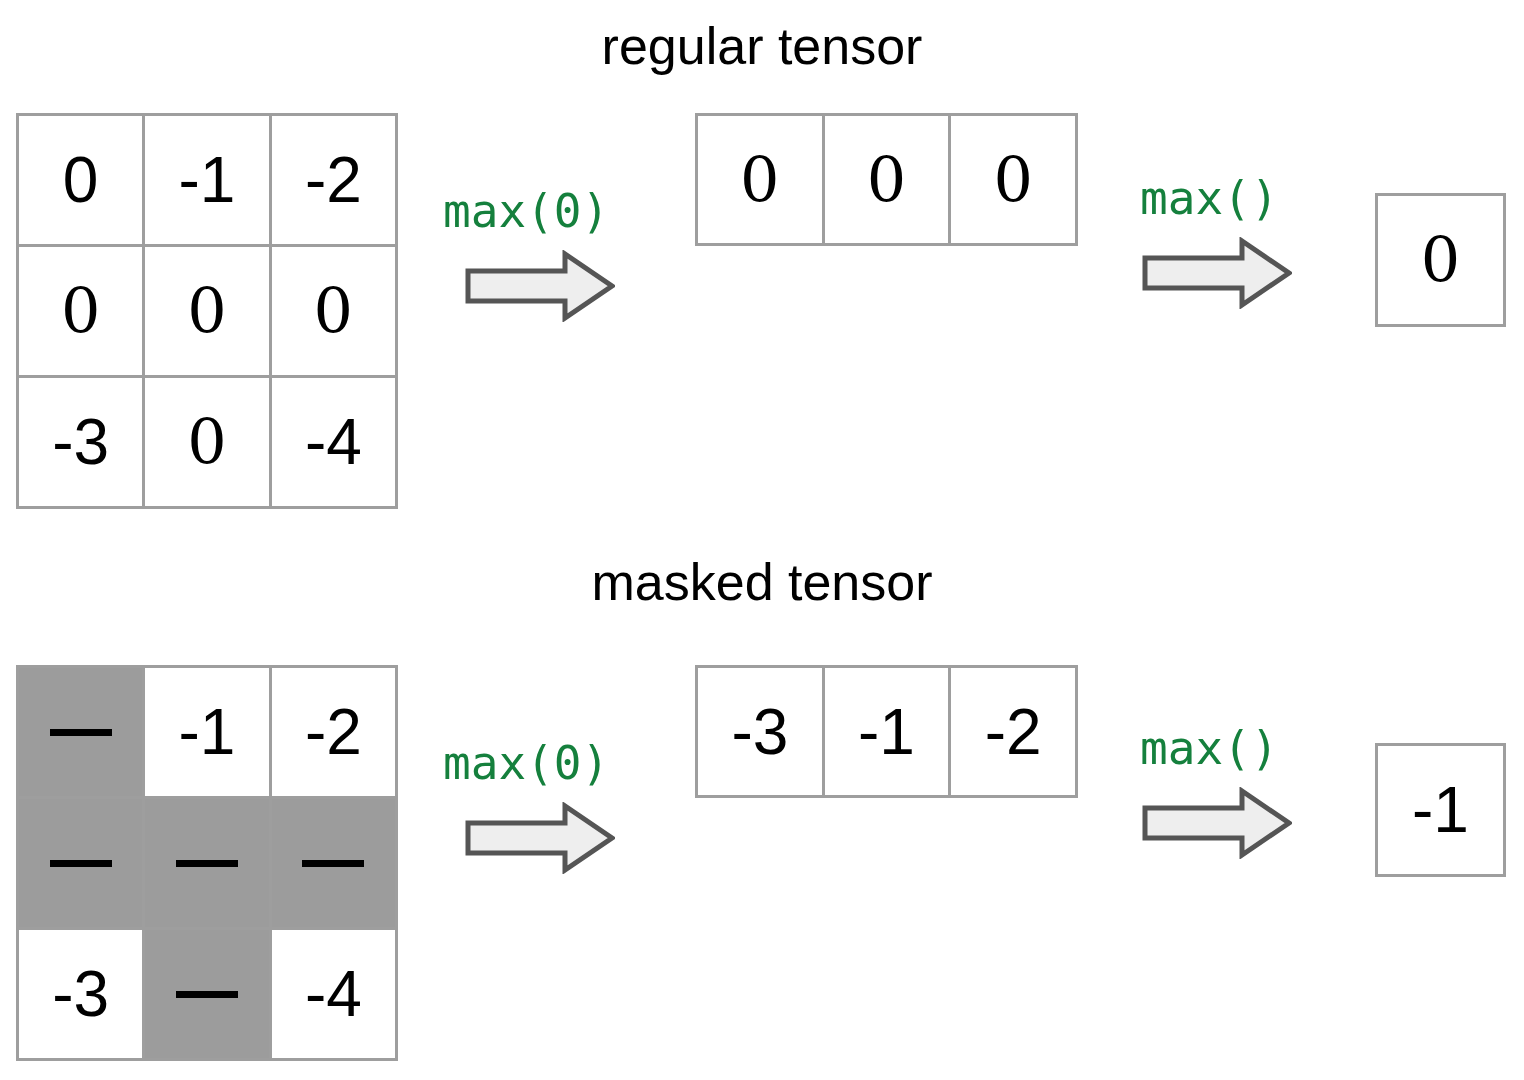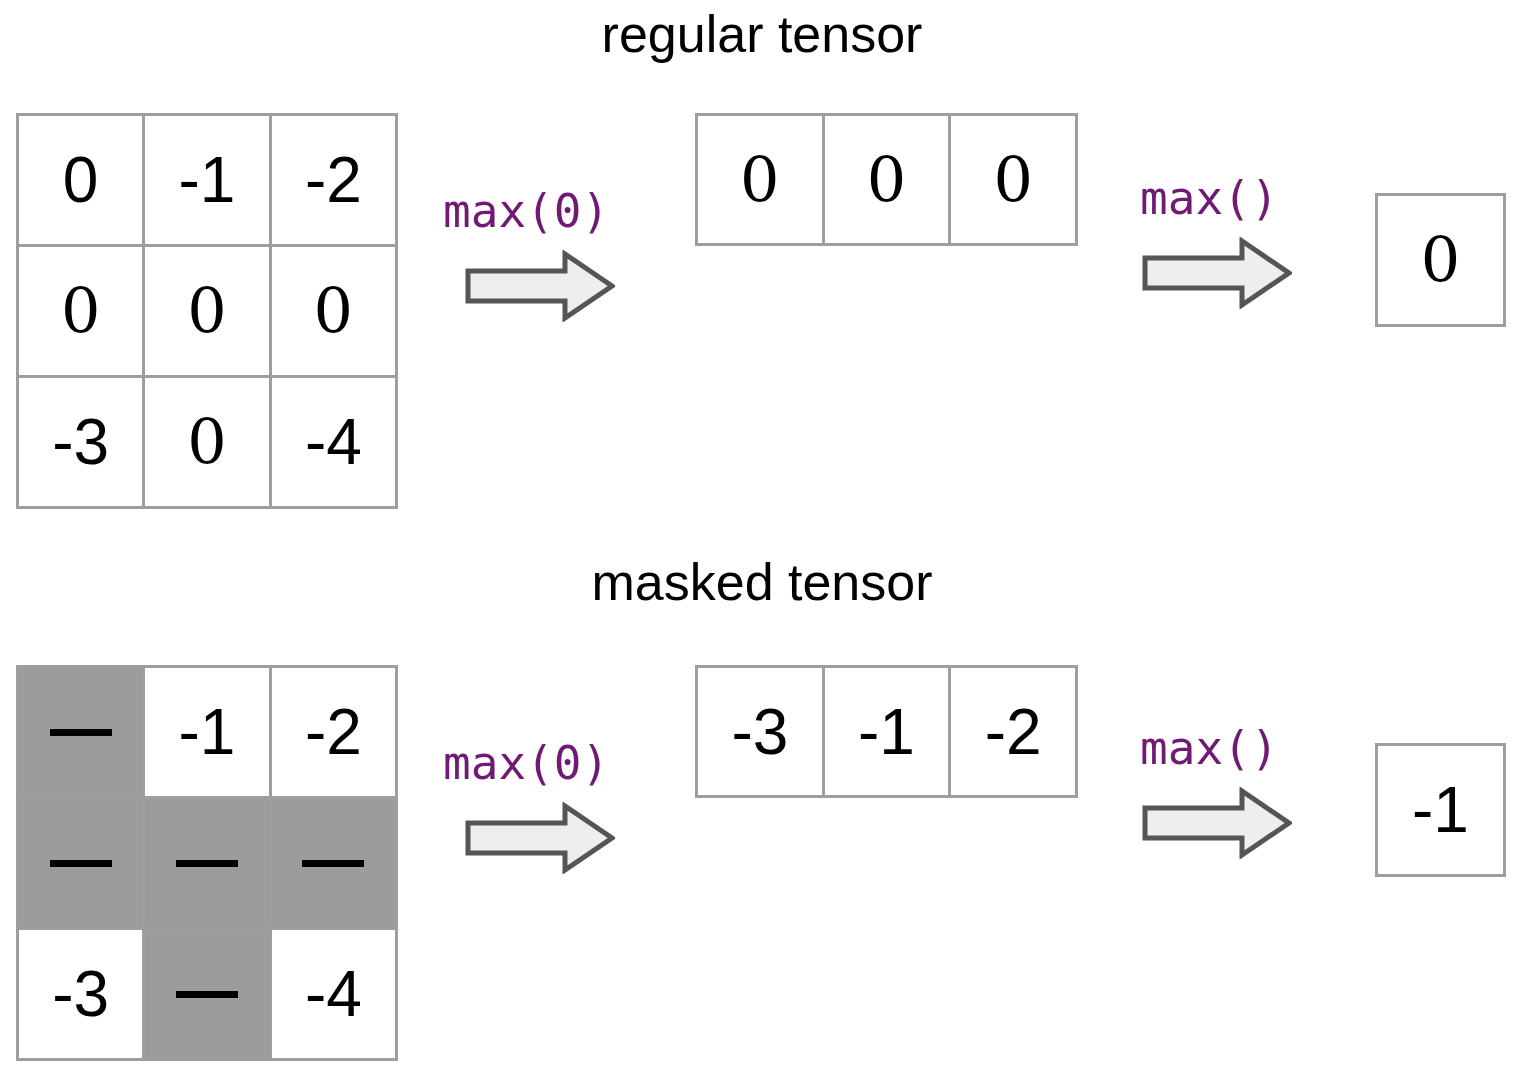--- a/index.html
+++ b/index.html
@@ -87,32 +87,32 @@
     width: 62px;
     height: 7px;
     background: #000000;
   }
 
   
   .arrow-group { position: absolute; }
   .arrow-label {
     font-family: "DejaVu Sans Mono", "Liberation Mono", monospace;
     font-size: 46px;
-    color: #701a75;
+    color: #15803d;
     white-space: nowrap;
     line-height: 1;
   }
   .arrow-svg { display: block; }
 </style>
 </head>
 <body>
 
 <div class="section">
 
-  <div class="section-title" style="top:4px;">regular tensor</div>
+  <div class="section-title" style="top:16px;">regular tensor</div>
 
   <div class="grid3" style="left:16px; top:113px; width:382px; height:396px;">
     <div class="cell num">0</div>
     <div class="cell num">-1</div>
     <div class="cell num">-2</div>
     <div class="cell zero">0</div>
     <div class="cell zero">0</div>
     <div class="cell zero">0</div>
     <div class="cell num">-3</div>
     <div class="cell zero">0</div>

